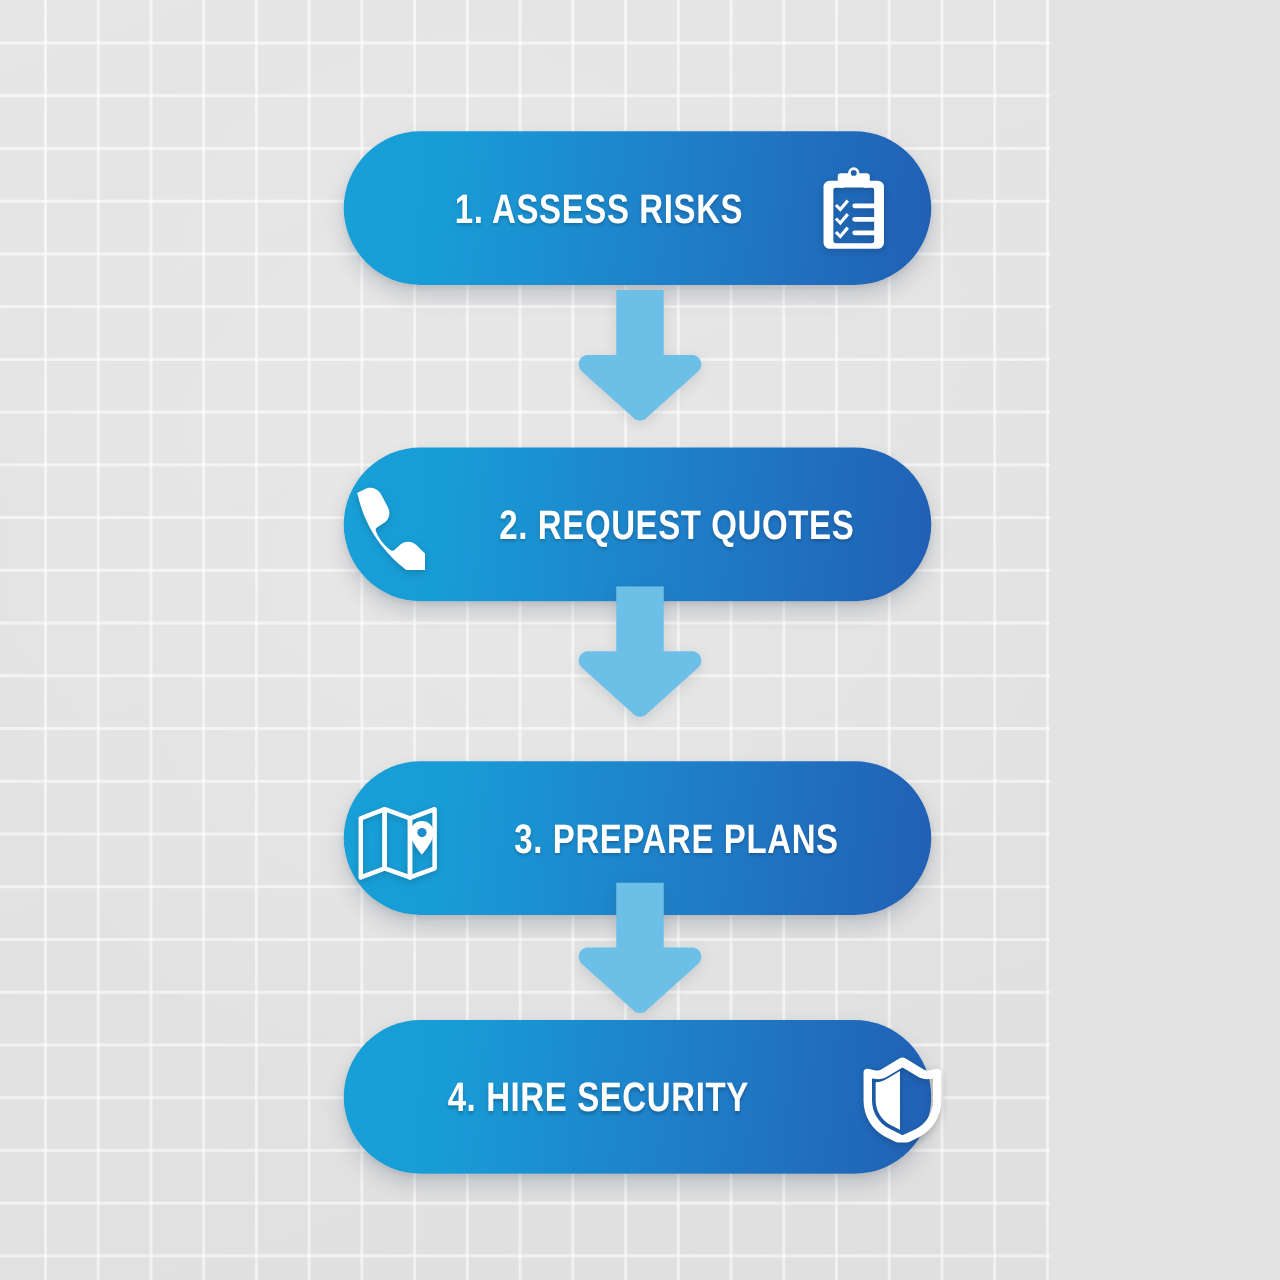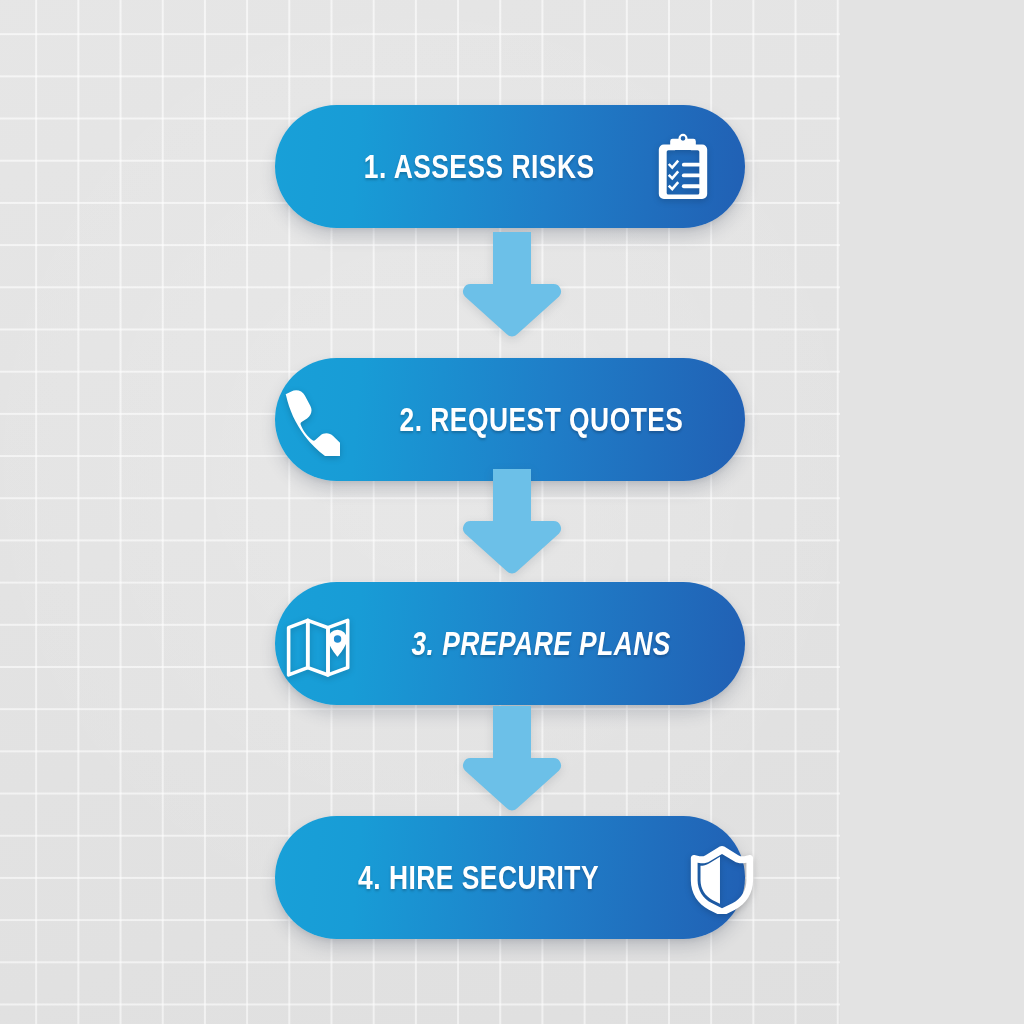--- a/index.html
+++ b/index.html
@@ -155,21 +155,21 @@
       </svg>
     </div>
   </div>
 
   <div class="arrow" style="top:469px;">
     <svg viewBox="0 0 114 106" aria-hidden="true">
       <path d="M38 0 h38 v52 h22.5 a7.5 7.5 0 0 1 5.6 12.5 L62.7 101.8 a7.5 7.5 0 0 1 -11.4 0 L9.9 64.5 A7.5 7.5 0 0 1 15.5 52 H38 Z" fill="#6cc0e8"></path>
     </svg>
   </div>
 
-  <div class="step icon-left" style="top:582px;font-style:italic;">
+  <div class="step icon-left" style="top:609px;">
     <div class="pill-spacer"></div>
     <div class="step-label">3. PREPARE PLANS</div>
     <div class="step-icon">
       <svg viewBox="0 0 64 64" aria-hidden="true">
         <g fill="none" stroke="#ffffff" stroke-width="3.2" stroke-linejoin="round" stroke-linecap="round">
 
           <path d="M5 17.5 L22 11 v42 L5 59.5 Z"></path>
 
           <path d="M22 11 L40 17.5 v42 L22 53 Z"></path>
 

